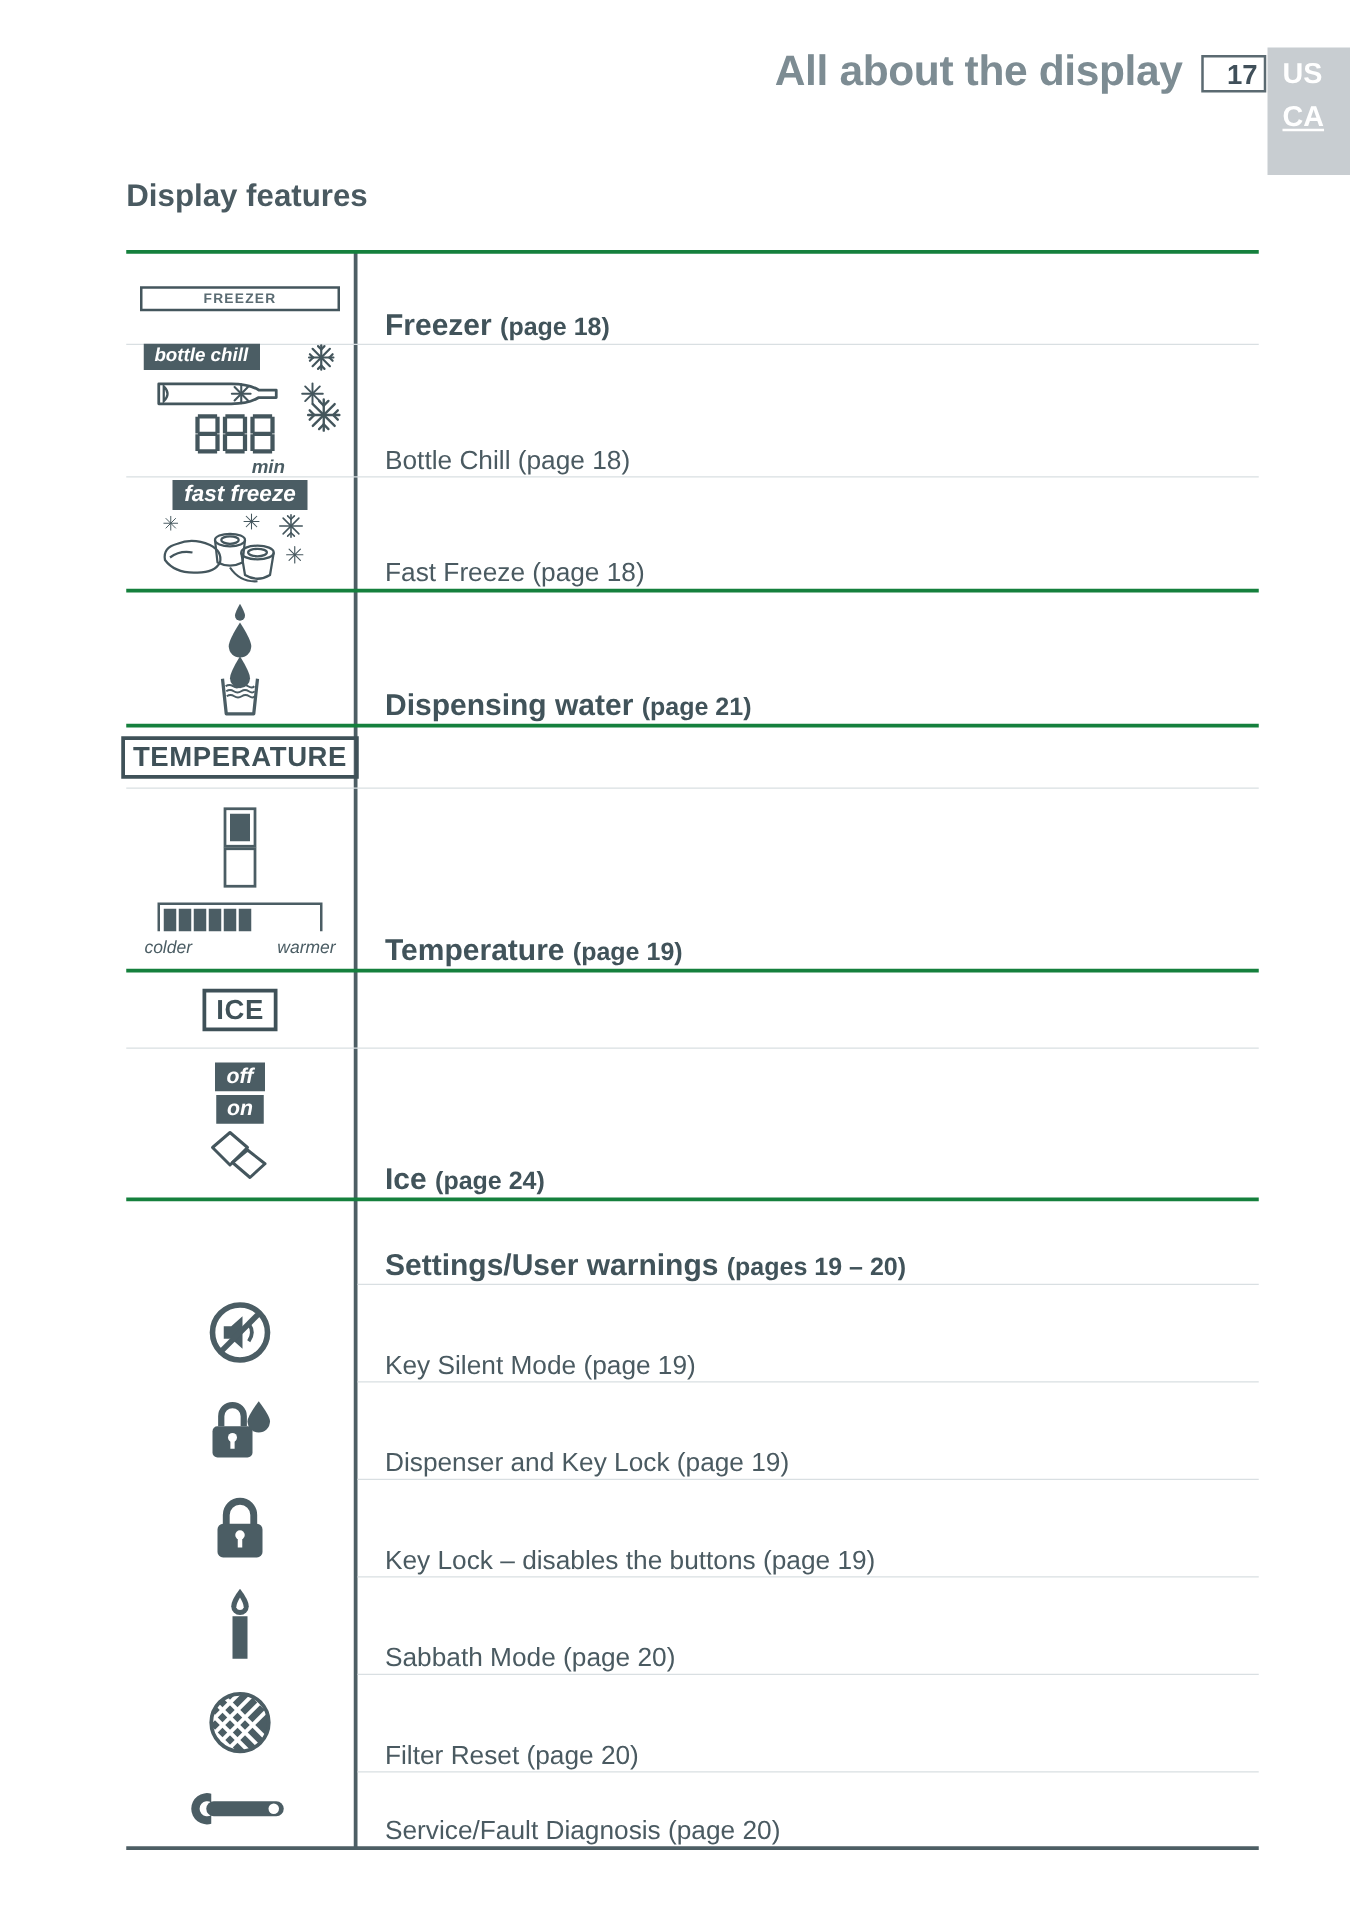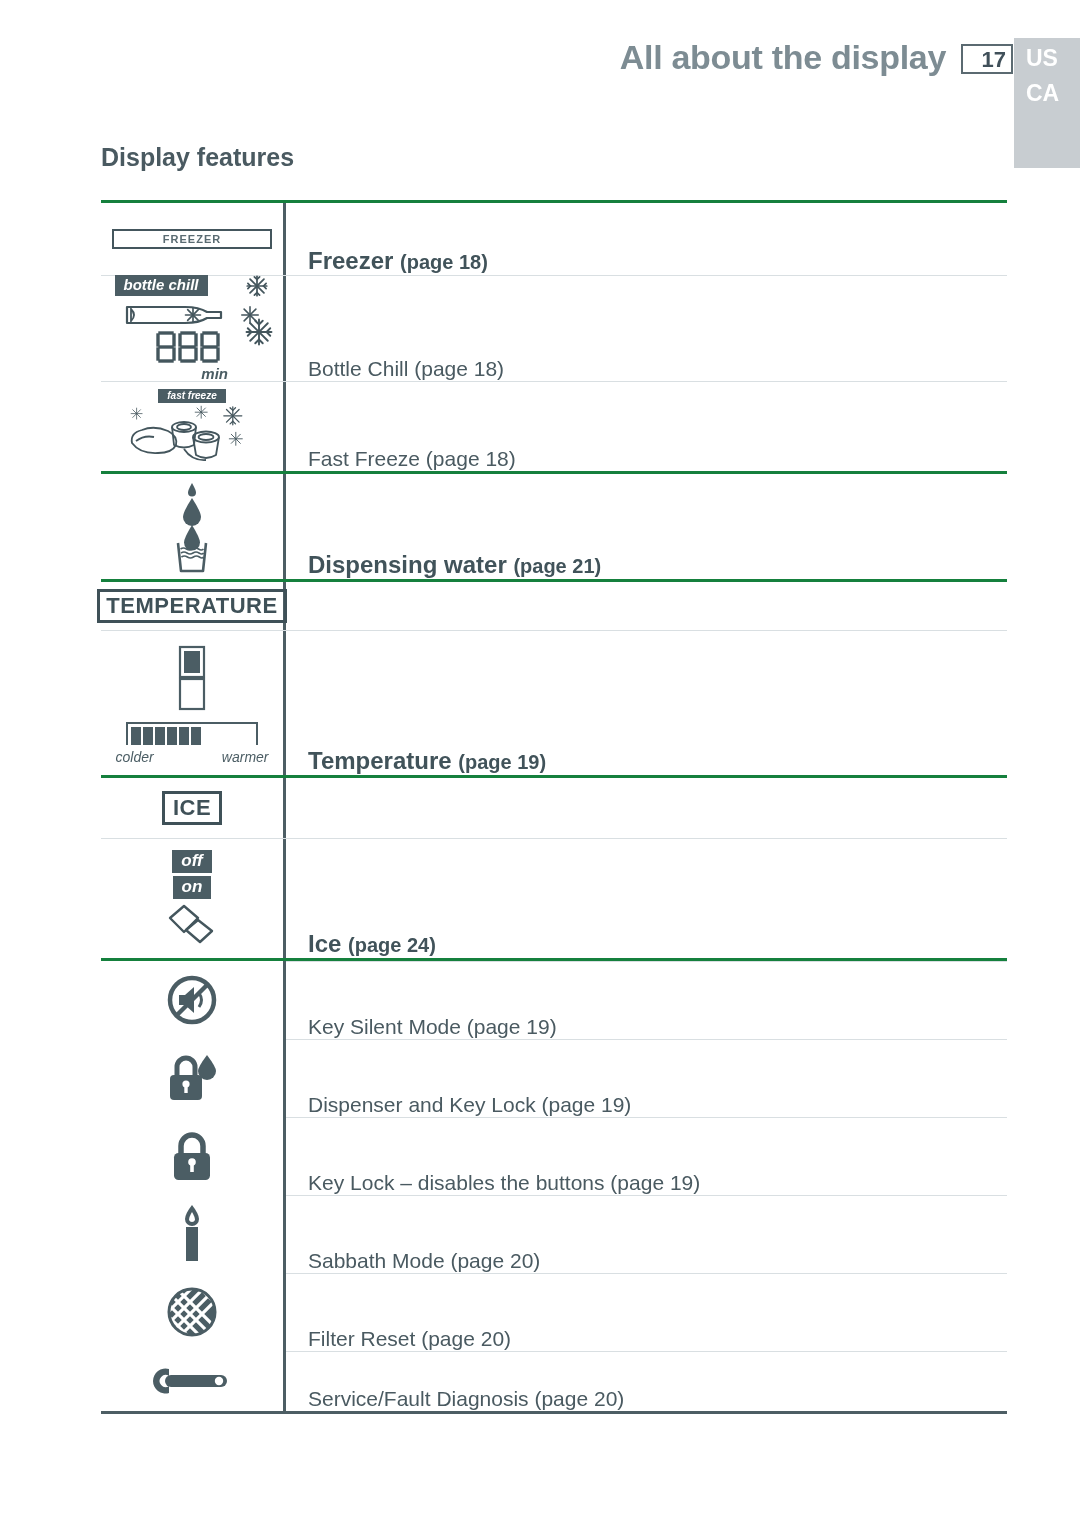--- a/index.html
+++ b/index.html
@@ -45,33 +45,33 @@
     font-size: 22px;
     font-weight: bold;
     color: #40505a;
     line-height: 1;
   }
   .region-block {
     position: absolute;
     right: 0;
     top: 38px;
     width: 66px;
-    height: 130px;
+    height: 102px;
     background: #c8cdd1;
   }
   .region-line {
     position: absolute;
     left: 12px;
     font-size: 23px;
     font-weight: bold;
     color: #ffffff;
     line-height: 1;
   }
   .region-line.l1 { top: 9px; }
-  .region-line.l2 { top: 44px; }
+  .region-line.l2 { top: 44px; text-decoration: underline; }
 
   
   .section-heading {
     position: absolute;
     left: 101px;
     top: 143px;
     font-size: 25px;
     font-weight: bold;
     color: #4a5a61;
   }
@@ -357,21 +357,21 @@
         </div>
       </div>
       <div class="cell-text">
         <div class="lbl-reg">Bottle Chill (page 18)</div>
       </div>
     </div>
 
     <div class="row sep-light" style="height:90px">
       <div class="cell-icon">
         <div class="centerstack art" style="position:relative;">
-          <div class="tag-inv" style="font-size:10px;margin-bottom:2px;">fast freeze</div>
+          <div class="tag-inv" style="font-size:18px;margin-bottom:2px;">fast freeze</div>
           <svg width="140" height="58" viewBox="0 0 140 58">
             <g fill="none" stroke="#44565d" stroke-width="1.8" stroke-linejoin="round">
 
               <path d="M10 38 Q8 28 20 25 Q32 20 46 26 Q56 31 54 40 Q50 48 36 48 Q18 49 10 38 Z"></path>
               <path d="M14 36 Q22 30 32 32"></path>
 
               <ellipse cx="62" cy="22" rx="12" ry="5"></ellipse>
               <path d="M50 22 L52 40 Q62 45 72 40 L74 22"></path>
               <ellipse cx="62" cy="22" rx="7" ry="3"></ellipse>
 
@@ -515,20 +515,29 @@
         <div class="lbl-big">
           <span>Ice</span>
           <span class="pg">(page 24)</span>
         </div>
       </div>
     </div>
   </div>
 
   <div class="grp last">
 
+    <div class="row" style="height:66px">
+      <div class="cell-icon"></div>
+      <div class="cell-text">
+        <div class="lbl-big">
+          <span>Settings/User warnings</span>
+          <span class="pg">(pages 19 – 20)</span>
+        </div>
+      </div>
+    </div>
 
     <div class="row sep-light-right" style="height:78px">
       <div class="cell-icon">
         <svg width="54" height="54" viewBox="0 0 54 54">
           <circle cx="27" cy="27" r="22" fill="none" stroke="#4b5d64" stroke-width="4.5"></circle>
           <path d="M14 22 L20 22 L29 14 L29 40 L20 32 L14 32 Z" fill="#4b5d64"></path>
           <path d="M34 20 Q39 27 34 34" fill="none" stroke="#4b5d64" stroke-width="3"></path>
           <line x1="11.5" y1="42.5" x2="42.5" y2="11.5" stroke="#4b5d64" stroke-width="4.5"></line>
         </svg>
       </div>

